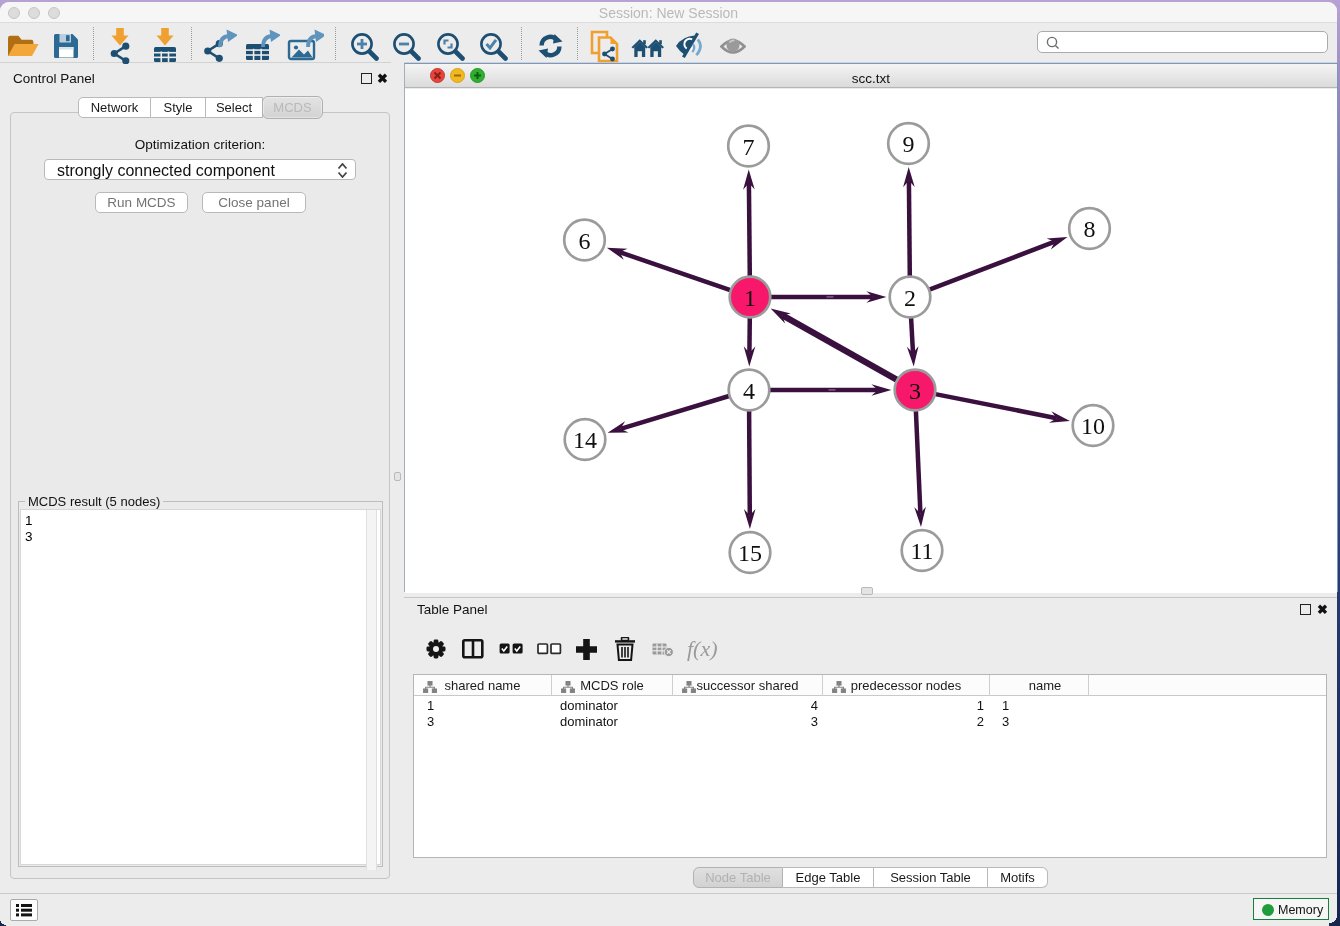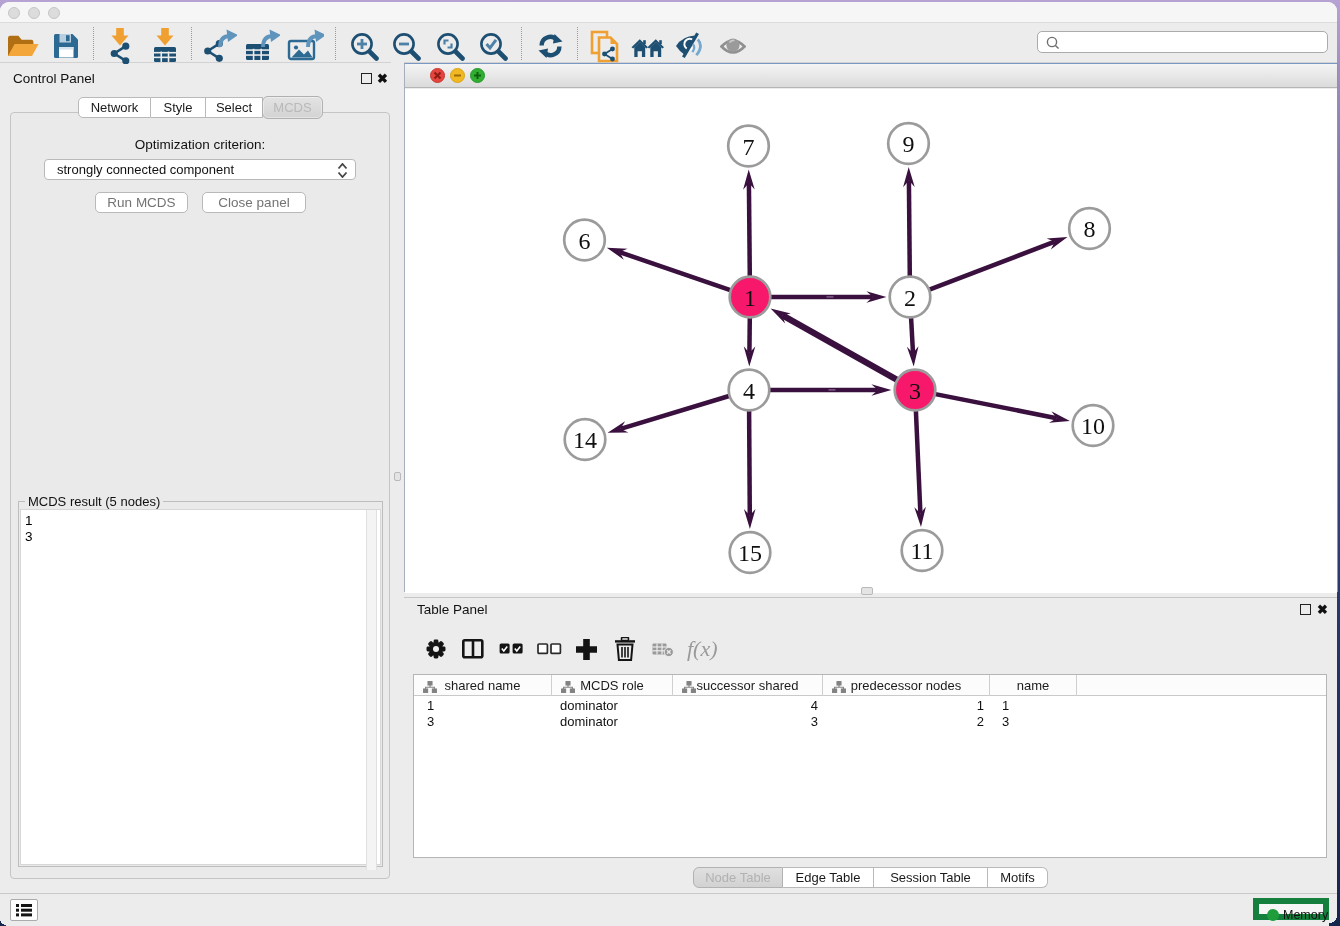--- a/index.html
+++ b/index.html
@@ -40,20 +40,21 @@
 .fcbtn{position:absolute;width:11px;height:11px;border:1.6px solid #222}
 .xbtn{position:absolute;font-size:13px;font-weight:bold;color:#111;line-height:11px}
 .statusbar{position:absolute;left:0;top:893px;width:1337px;height:31px;background:#ececec;border-top:1px solid #c9c9c9}
 </style></head><body>
 <div class="app"></div>
 
 <div class="titlebar">
 <div class="circ" style="left:8px"></div>
 <div class="circ" style="left:28px"></div>
 <div class="circ" style="left:48px"></div>
+<div class="title-txt">Session: New Session</div>
   </div>
 <div class="toolbar">
 <div class="tsep" style="left:93px"></div>
 <div class="tsep" style="left:191px"></div>
 <div class="tsep" style="left:335px"></div>
 <div class="tsep" style="left:521px"></div>
 <div class="tsep" style="left:577px"></div>
 <div class="ticon" style="left:3px">
       <svg width="33" height="29" viewBox="0 0 33 29" style="">
         <path d="M2 25 V7 q0-2.2 2.2-2.2 h8.2 l3.2 4 h9.6 q2.2 0 2.2 2.2 v3" fill="#b06f12"></path>
@@ -228,21 +229,21 @@
   </div>
 <div class="tabpanel"></div>
 <div class="tabs">
     <div class="seg" style="left:0;width:73px;border-radius:5px 0 0 5px">Network</div>
     <div class="seg" style="left:73px;width:55px;border-left:none">Style</div>
     <div class="seg" style="left:128px;width:57px;border-left:none">Select</div>
     <div class="seg" style="left:184px;width:61px;background:linear-gradient(180deg,#e3e3e3,#d3d3d3);color:#b9b9b9;border-radius:6px;border-color:#b0b0b0;top:-1px;height:23px;line-height:21px;box-shadow:0 0 0 1px rgba(255,255,255,0.4) inset">MCDS</div>
   </div>
 <div class="abs" style="left:10px;top:137px;width:380px;text-align:center;font-size:13.5px;color:#111">Optimization criterion:</div>
 <div class="abs" style="left:44px;top:159px;width:312px;height:21px;background:#fff;border:1px solid #b9b9b9;border-radius:4px;">
-    <span style="position:absolute;left:12px;top:2px;font-size:13px;color:#111">strongly connected component</span>
+    <span style="position:absolute;left:12px;top:2px;font-size:16px;color:#111">strongly connected component</span>
     <svg width="11" height="15" viewBox="0 0 11 15" style="position:absolute;right:7px;top:3px">
       <path d="M1.5 5.5 L5.5 1 L9.5 5.5" stroke="#444" stroke-width="1.8" fill="none"></path>
       <path d="M1.5 9.5 L5.5 14 L9.5 9.5" stroke="#444" stroke-width="1.8" fill="none"></path>
     </svg>
   </div>
 <div class="btn" style="left:95px;top:192px;width:93px;height:21px;line-height:19px">Run MCDS</div>
 <div class="btn" style="left:202px;top:192px;width:104px;height:21px;line-height:19px">Close panel</div>
 <div class="groupbox">
     <div class="glabel">MCDS result (5 nodes)</div>
     <div class="glist">
@@ -263,20 +264,21 @@
       <div class="tl" style="left:45px;background:#f2b822;border:1px solid #d9a41a">
         <svg width="13" height="13" viewBox="0 0 13 13" style="position:absolute;left:0;top:0">
           <line x1="3" y1="6.5" x2="10" y2="6.5" stroke="#9a6d08" stroke-width="2"></line>
         </svg>
       </div>
       <div class="tl" style="left:65px;background:#2fae2f;border:1px solid #27992c">
         <svg width="13" height="13" viewBox="0 0 13 13" style="position:absolute;left:0;top:0">
           <path d="M6.5 3 v7 M3 6.5 h7" stroke="#0e600e" stroke-width="2"></path>
         </svg>
       </div>
+      <div style="position:absolute;left:0;top:7px;width:100%;text-align:center;font-size:13.5px;color:#111;font-weight:500">scc.txt</div>
     </div>
 <div class="netbody"></div>
 </div>
 <svg width="932" height="503" viewBox="0 0 932 503" style="position:absolute;left:405px;top:88px">
     <line x1="344.8" y1="188.2" x2="343.9" y2="95.1" stroke="#3a103e" stroke-width="4.5"></line>
     <path d="M343.7 81.6 L349.7 101.5 L343.9 95.1 L338.1 101.7 Z" fill="#3a103e"></path>
     <line x1="325.3" y1="202.2" x2="214.6" y2="164.1" stroke="#3a103e" stroke-width="4.5"></line>
     <path d="M201.8 159.7 L222.6 160.7 L214.6 164.1 L218.8 171.7 Z" fill="#3a103e"></path>
     <line x1="365.8" y1="209.0" x2="467.9" y2="209.0" stroke="#3a103e" stroke-width="4.5"></line>
     <path d="M481.4 209.0 L461.4 214.8 L467.9 209.0 L461.4 203.2 Z" fill="#3a103e"></path>
@@ -426,21 +428,21 @@
         </svg></div>
 <div class="hcell" style="left:409px;width:167px">predecessor nodes</div>
 <div style="position:absolute;left:418px;top:4px"><svg width="14" height="12" viewBox="0 0 14 12" style="">
           <g fill="none" stroke="#828282" stroke-width="1.1">
             <rect x="5" y="0.6" width="4" height="3.4" fill="#828282"></rect>
             <rect x="0.6" y="8" width="4" height="3.4" fill="#828282"></rect>
             <rect x="9.4" y="8" width="4" height="3.4" fill="#828282"></rect>
             <path d="M7 4 v2.2 M2.6 8 v-1.8 h8.8 v1.8"></path>
           </g>
         </svg></div>
-<div class="hcell" style="left:576px;width:87px">name</div>
+<div class="hcell" style="left:588px;width:87px">name</div>
 </div>
 <div class="trow" style="left:23px;top:100px">1</div>
 <div class="trow" style="left:156px;top:100px">dominator</div>
 <div class="trow" style="left:268px;top:100px;width:146px;text-align:right">4</div>
 <div class="trow" style="left:418px;top:100px;width:162px;text-align:right">1</div>
 <div class="trow" style="left:598px;top:100px">1</div>
 <div class="trow" style="left:23px;top:116px">3</div>
 <div class="trow" style="left:156px;top:116px">dominator</div>
 <div class="trow" style="left:268px;top:116px;width:146px;text-align:right">3</div>
 <div class="trow" style="left:418px;top:116px;width:162px;text-align:right">2</div>
@@ -458,18 +460,18 @@
         <g fill="#141414">
           <rect x="0" y="1" width="3" height="3"></rect>
           <rect x="5" y="1" width="11" height="3"></rect>
           <rect x="0" y="5.7" width="3" height="3"></rect>
           <rect x="5" y="5.7" width="11" height="3"></rect>
           <rect x="0" y="10.4" width="3" height="3"></rect>
           <rect x="5" y="10.4" width="11" height="3"></rect>
         </g>
       </svg>
     </div>
-    <div style="position:absolute;left:1253px;top:4px;width:76px;height:22px;background:#f6f6f6;border:6px solid #15803d;">
+    <div style="position:absolute;left:1253px;top:4px;width:76px;height:22px;background:#f6f6f6;border:1px solid #15803d;">
       <div style="position:absolute;left:8px;top:4.5px;width:12px;height:12px;border-radius:50%;background:#1f9d3c"></div>
       <span style="position:absolute;left:24px;top:4px;font-size:12.5px;color:#111">Memory</span>
     </div>
   </div>
 <div style="position:absolute;left:0;top:919px;width:6px;height:7px;background:radial-gradient(circle at 6px 0px,#ececec 0 6px,#15284f 6px)"></div>
 <div style="position:absolute;left:1329px;top:915px;width:8px;height:11px;background:radial-gradient(circle at 0px 0px,#ececec 0 8px,#14274f 8px)"></div>
 </body></html>

